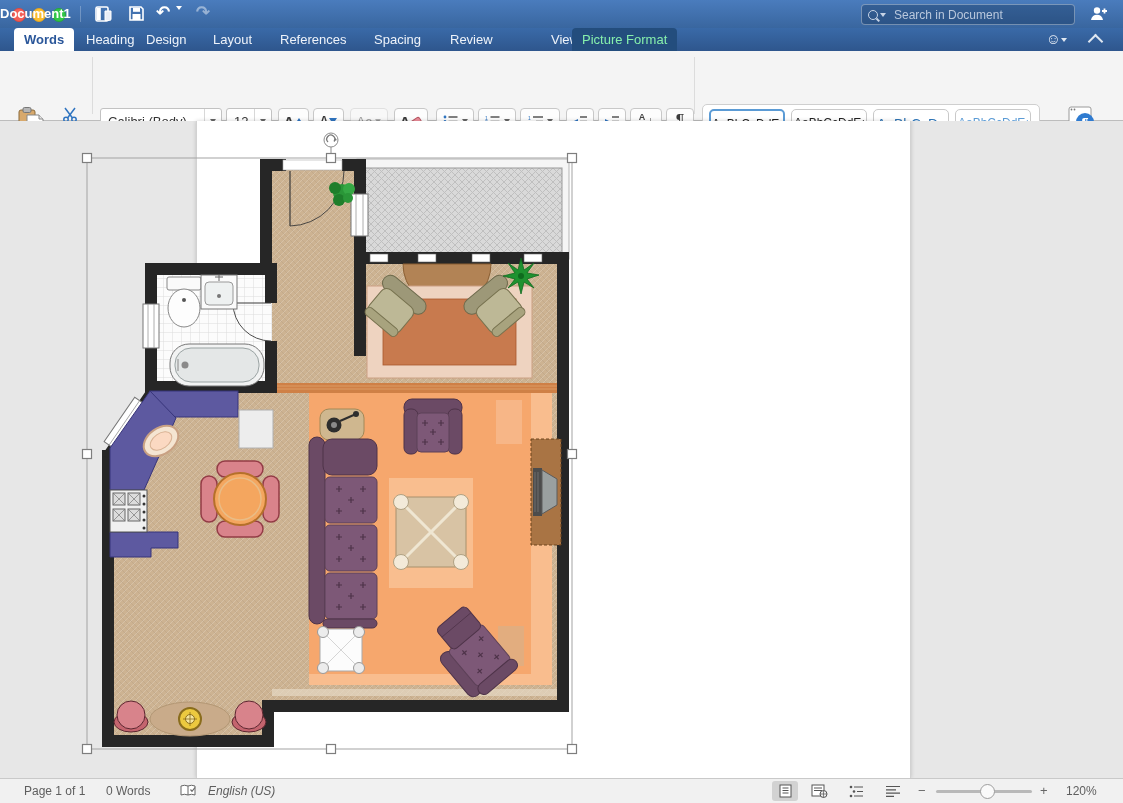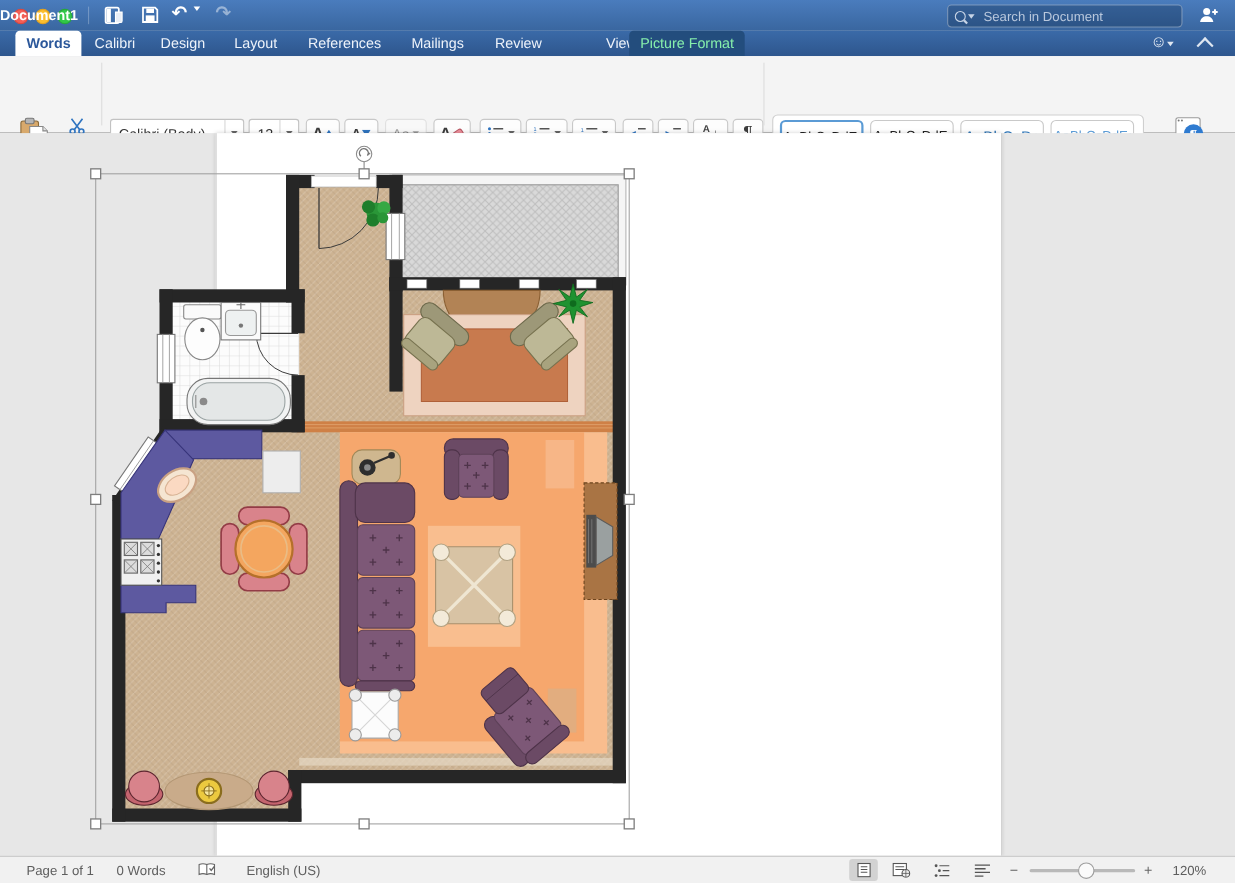--- a/index.html
+++ b/index.html
@@ -116,25 +116,25 @@
       <svg width="20" height="17" viewBox="0 0 20 17">
           <circle cx="8" cy="5.5" r="3.2" fill="#fff"></circle>
           <path d="M2 15c.5-3.6 3-5.3 6-5.3s5.5 1.7 6 5.3z" fill="#fff"></path>
           <path d="M15.5 3.5v5M13 6h5" stroke="#fff" stroke-width="1.8"></path>
         </svg>
     </span>
   </div>
 
   <div class="tabrow">
     <span class="tab active" style="left:14px;">Words</span>
-    <span class="tab" style="left:76px;">Calibri</span>
+    <span class="tab" style="left:76px;">Heading</span>
     <span class="tab" style="left:136px;">Design</span>
     <span class="tab" style="left:203px;">Layout</span>
     <span class="tab" style="left:270px;">References</span>
-    <span class="tab" style="left:364px;">Mailings</span>
+    <span class="tab" style="left:364px;">Spacing</span>
     <span class="tab" style="left:440px;">Review</span>
     <span class="tab" style="left:541px;">View</span>
     <span class="tab context" style="left:572px;">Picture Format</span>
     <span class="smiley" style="right:62px;">☺</span>
     <span class="tinycaret" style="position:absolute;right:50px;top:10px;border-top-color:#dfe7f1;"></span>
     <span class="chev" style="right:22px;"></span>
   </div>
 
   <div class="ribbon">
 
@@ -694,21 +694,21 @@
   <div class="statusbar">
     <span class="sb-txt" style="left:24px;">Page 1 of 1</span>
     <span class="sb-txt" style="left:106px;">0 Words</span>
     <span style="position:absolute;left:180px;top:5px;">
       <svg width="17" height="14" viewBox="0 0 17 14">
           <path d="M1,2 Q4.5,0.5 8,2 Q11.5,0.5 15,2 V11 Q11.5,9.5 8,11 Q4.5,9.5 1,11 Z" fill="#fff" stroke="#666"></path>
           <path d="M8,2 V11" stroke="#666"></path>
           <path d="M10.5,5.5 l1.5,1.8 L15,3.5" fill="none" stroke="#666" stroke-width="1.2"></path>
         </svg>
     </span>
-    <span class="sb-txt" style="left:224px;">English (US)</span>
+    <span class="sb-txt" style="left:208px;font-style:italic;">English (US)</span>
 
     <div class="viewbtn sel" style="left:772px;">
       <svg width="15" height="14" viewBox="0 0 15 14">
           <rect x="2" y="1" width="11" height="12" fill="#fff" stroke="#555"></rect>
           <path d="M4.5,4 h6 M4.5,6.5 h6 M4.5,9 h6" stroke="#555"></path>
         </svg>
     </div>
     <div class="viewbtn" style="left:806px;">
       <svg width="17" height="14" viewBox="0 0 17 14">
           <rect x="1" y="1" width="12" height="11" fill="#fff" stroke="#555"></rect>

